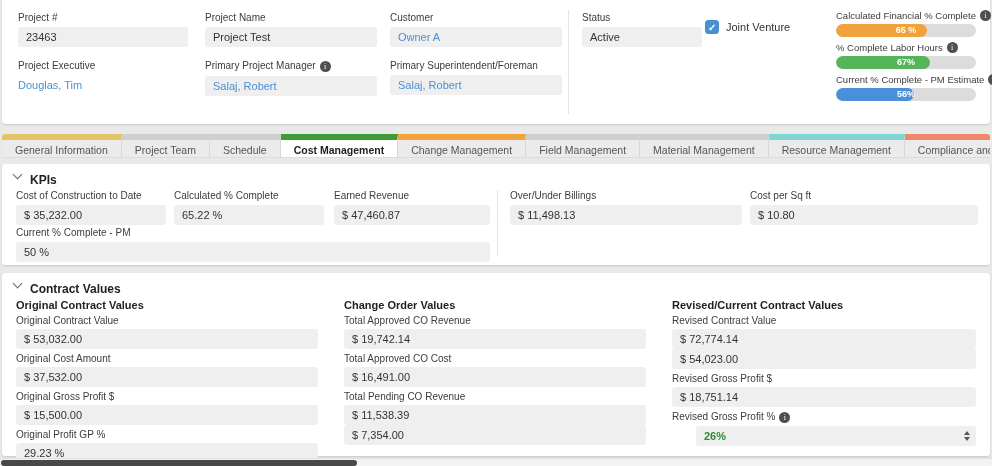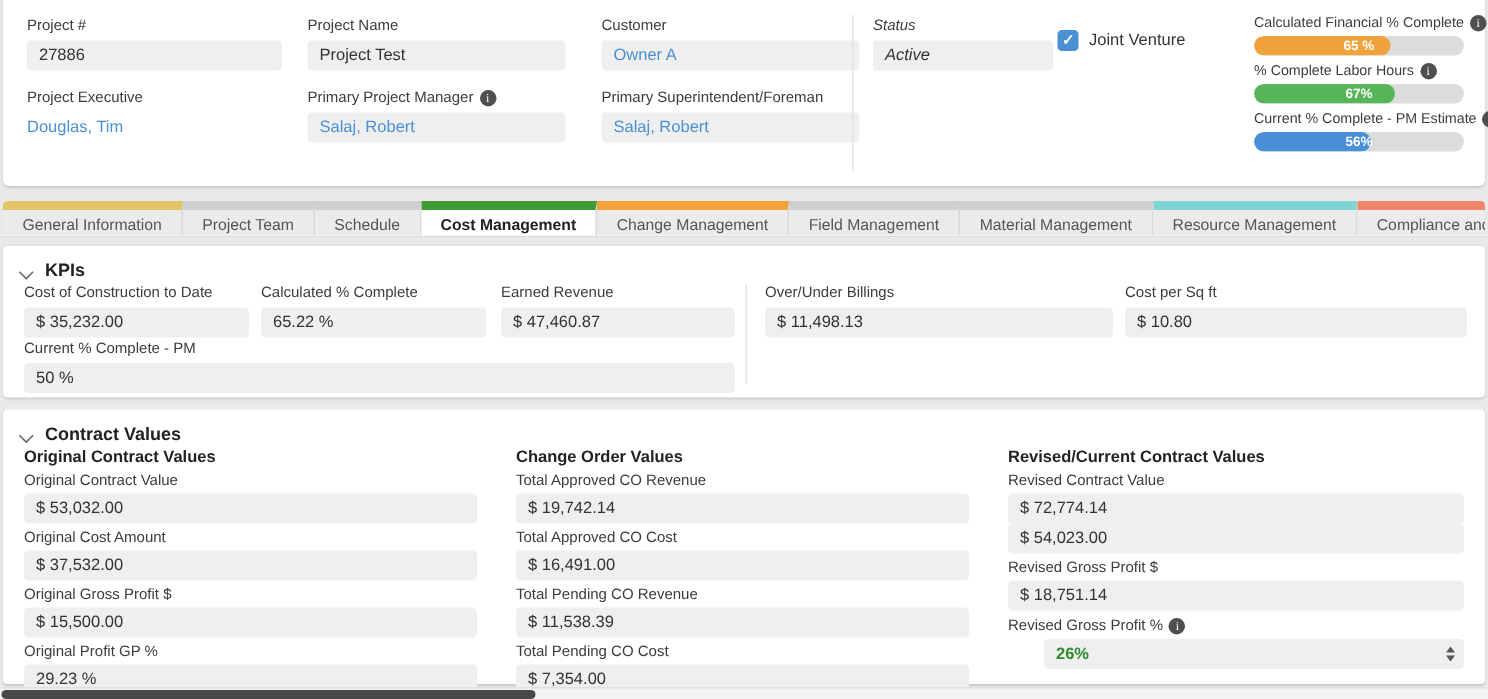--- a/index.html
+++ b/index.html
@@ -35,21 +35,21 @@
   .info-icon{display:inline-block;width:11px;height:11px;min-width:11px;border-radius:50%;background:#4f4f4f;color:#fff;font-size:8px;line-height:11px;text-align:center;margin-left:4px;}
   .info-icon::after{content:"i";font-family:"Liberation Serif",serif;}
 
   
   .tabbar{position:absolute;left:2px;right:2px;top:134px;height:24px;background:#fff;display:flex;border-bottom:1px solid #dcdcdc;border-radius:3px 3px 0 0;overflow:hidden;}
   .tab{padding:0 13px;font-size:10.5px;line-height:20px;color:#555;background:#ebebeb;border-right:1px solid #d8d8d8;border-top:6px solid #d946ef;white-space:nowrap;cursor:default;}
   .tab.active{background:#fff;color:#222;font-weight:bold;}
 
   
   .kpis-card{top:164px;height:101px;}
-  .section-head{position:absolute;left:12px;top:9px;display:flex;align-items:flex-end;font-size:12px;font-weight:bold;color:#222;}
+  .section-head{position:absolute;left:12px;top:9px;display:flex;align-items:flex-start;font-size:12px;font-weight:bold;color:#222;}
   .chevron{width:7px;height:7px;border-left:1.5px solid #666;border-bottom:1.5px solid #666;transform:rotate(-45deg);display:inline-block;margin-right:9px;position:relative;top:-2px;}
   .kpi-f{position:absolute;top:26px;}
   .kpi-f.row2{top:63px;}
   .kpi-divider{left:495px;top:26px;height:66px;}
 
   
   .contract-card{top:273px;height:183px;}
   .cv-col{position:absolute;top:26px;}
   .cv-title{font-size:11px;font-weight:bold;color:#222;margin-bottom:2px;}
   .cv-pair .field-label{margin:5px 0 3px;line-height:10px;}
@@ -66,53 +66,53 @@
 </head>
 <body>
 
 <div class="page">
 
   <div class="card header-card">
 
     <div class="hcol" style="left:16px;width:170px;">
       <div>
         <div class="field-label">Project #</div>
-        <div class="value-box">27886</div>
+        <div class="value-box">23463</div>
       </div>
       <div class="frow2">
         <div class="field-label">Project Executive</div>
         <div class="value-plain link">Douglas, Tim</div>
       </div>
     </div>
 
     <div class="hcol" style="left:203px;width:172px;">
       <div>
         <div class="field-label">Project Name</div>
         <div class="value-box">Project Test</div>
       </div>
       <div class="frow2">
         <div class="field-label"><span>Primary Project Manager</span><span class="info-icon"></span></div>
         <div class="value-box"><span class="link">Salaj, Robert</span></div>
       </div>
     </div>
 
-    <div class="hcol" style="left:399px;width:172px;">
+    <div class="hcol" style="left:388px;width:172px;">
       <div>
         <div class="field-label">Customer</div>
         <div class="value-box"><span class="link">Owner A</span></div>
       </div>
       <div class="frow2">
         <div class="field-label">Primary Superintendent/Foreman</div>
         <div class="value-box"><span class="link">Salaj, Robert</span></div>
       </div>
     </div>
 
     <div class="vdivider hdr-divider"></div>
 
-    <div class="hcol" style="left:580px;width:120px;font-style:italic;">
+    <div class="hcol" style="left:580px;width:120px;">
       <div>
         <div class="field-label">Status</div>
         <div class="value-box">Active</div>
       </div>
     </div>
 
     <div class="jv-wrap">
       <span class="checkbox checked"></span>
       <span>Joint Venture</span>
     </div>
@@ -234,21 +234,20 @@
       </div>
       <div class="cv-pair">
         <div class="field-label">Total Approved CO Cost</div>
         <div class="value-box">$ 16,491.00</div>
       </div>
       <div class="cv-pair">
         <div class="field-label">Total Pending CO Revenue</div>
         <div class="value-box">$ 11,538.39</div>
       </div>
       <div class="cv-pair">
-        <div class="field-label">Total Pending CO Cost</div>
         <div class="value-box">$ 7,354.00</div>
       </div>
     </div>
 
     <div class="cv-col" style="left:670px;width:304px;">
       <div class="cv-title">Revised/Current Contract Values</div>
       <div class="cv-pair">
         <div class="field-label">Revised Contract Value</div>
         <div class="value-box">$ 72,774.14</div>
       </div>

